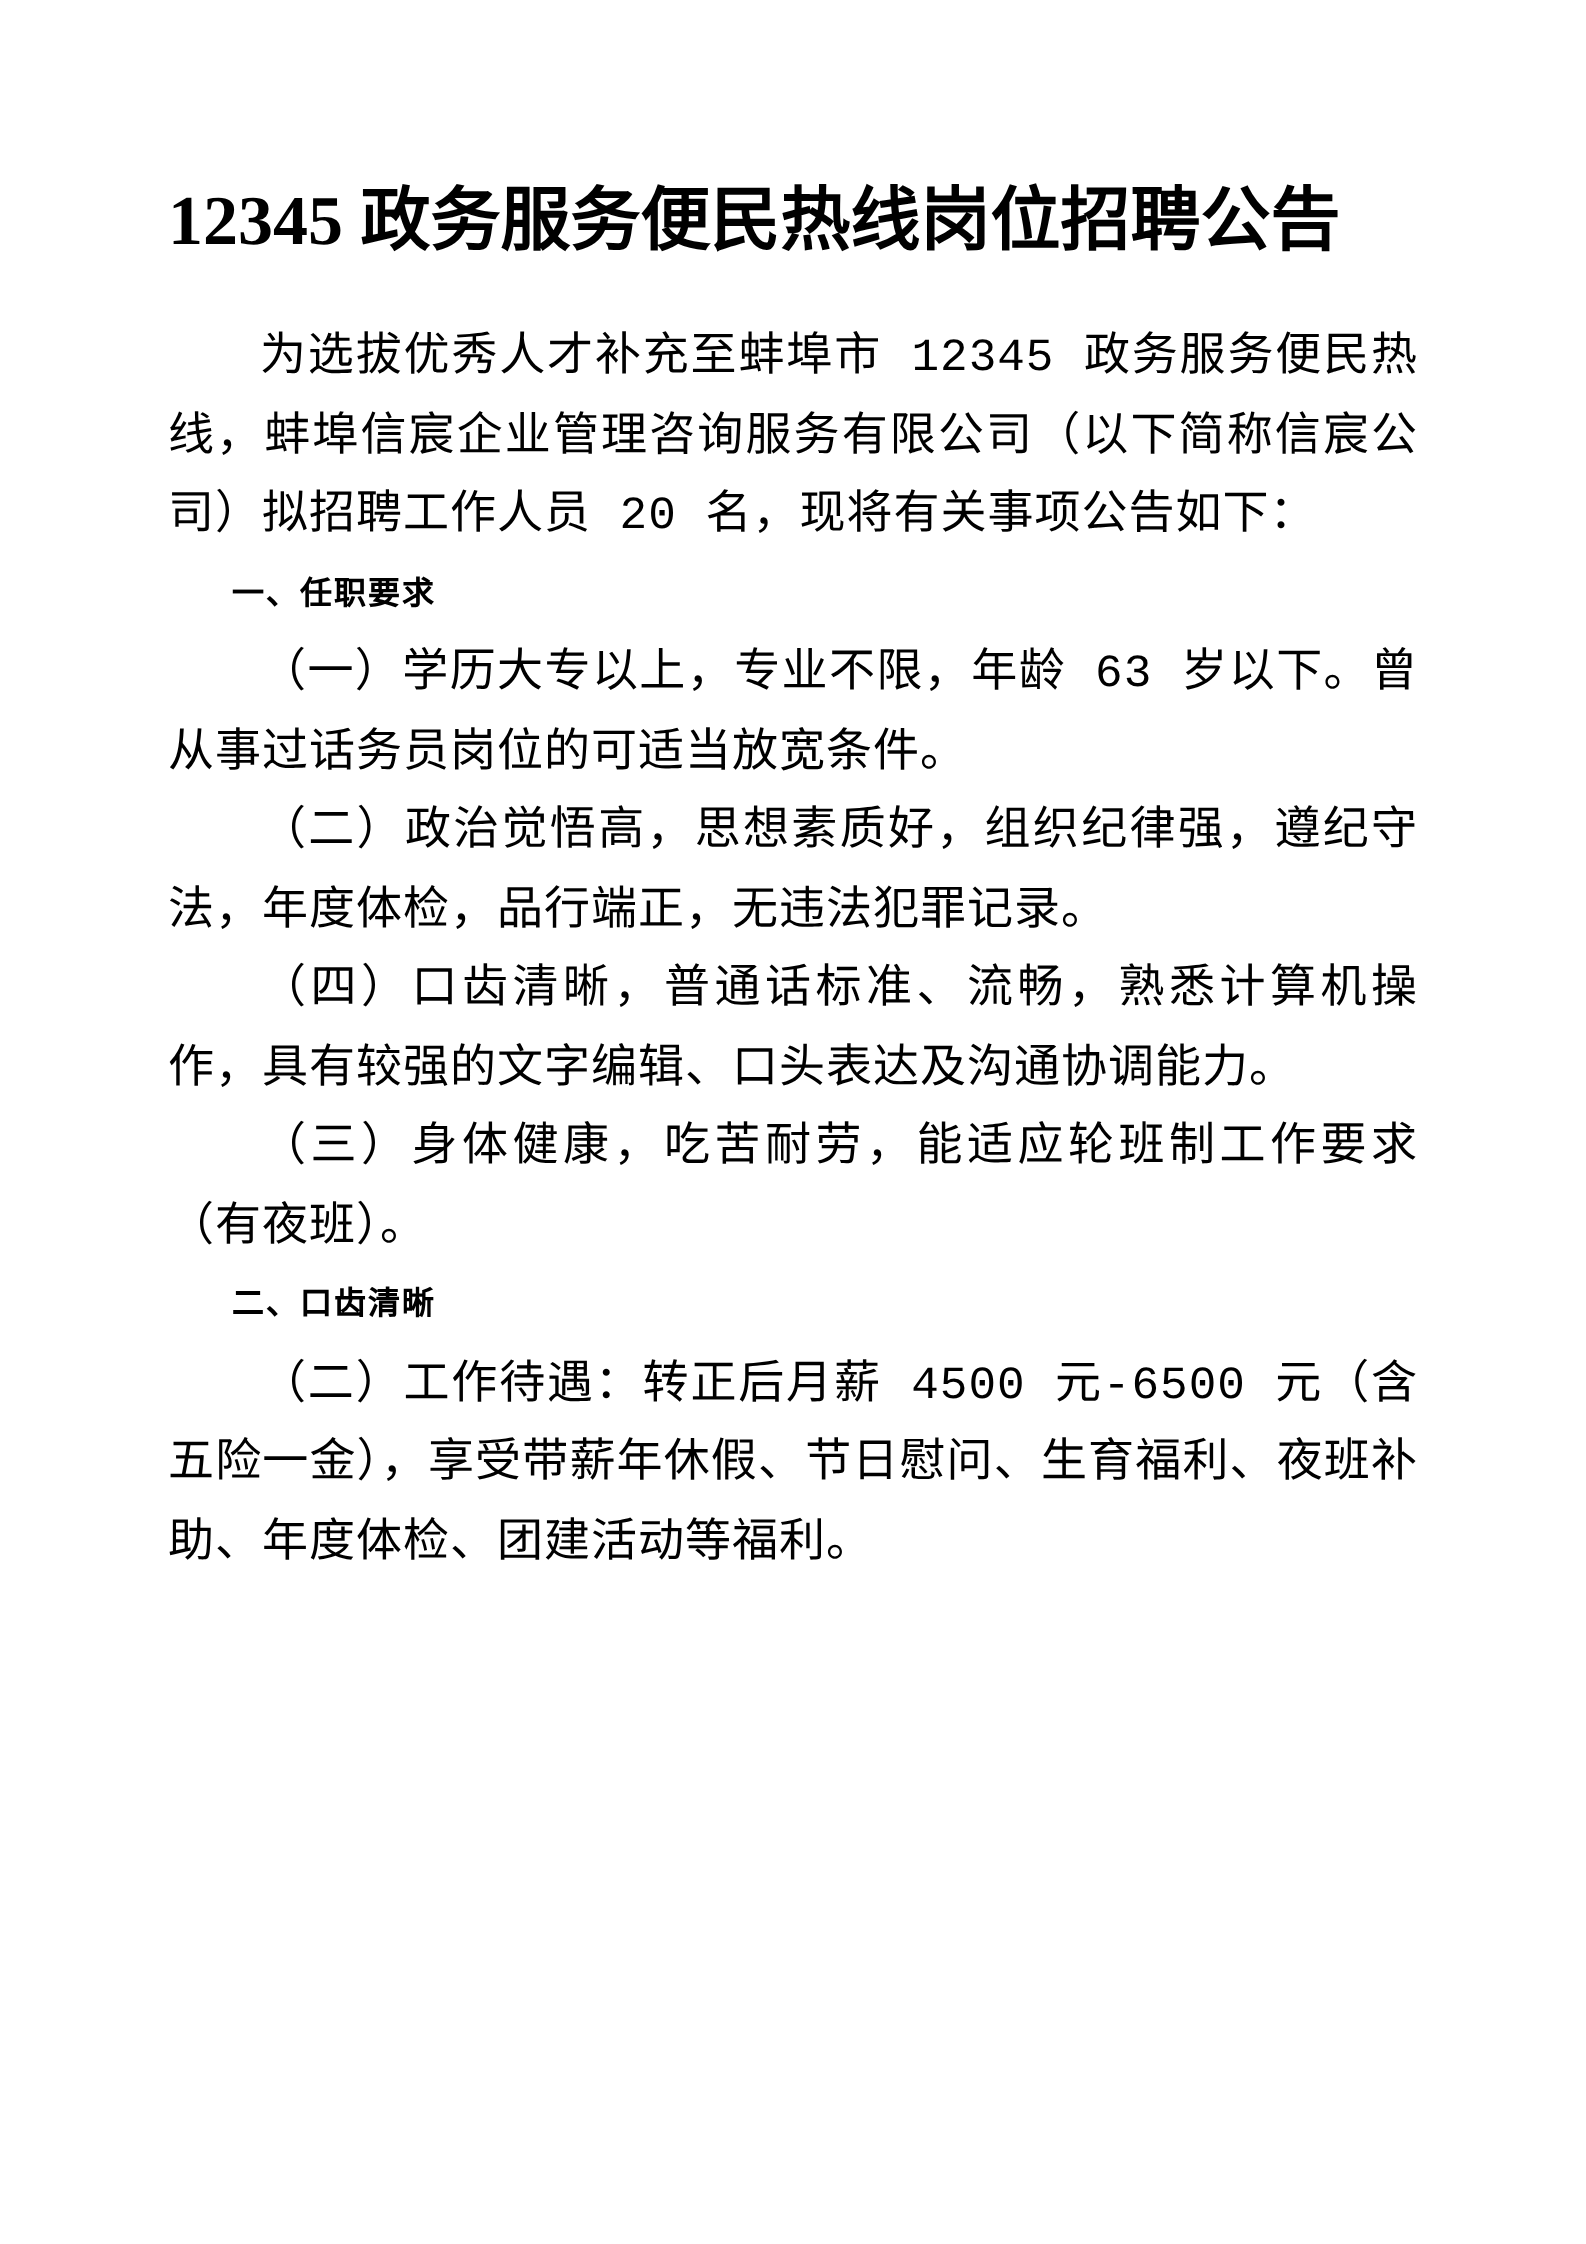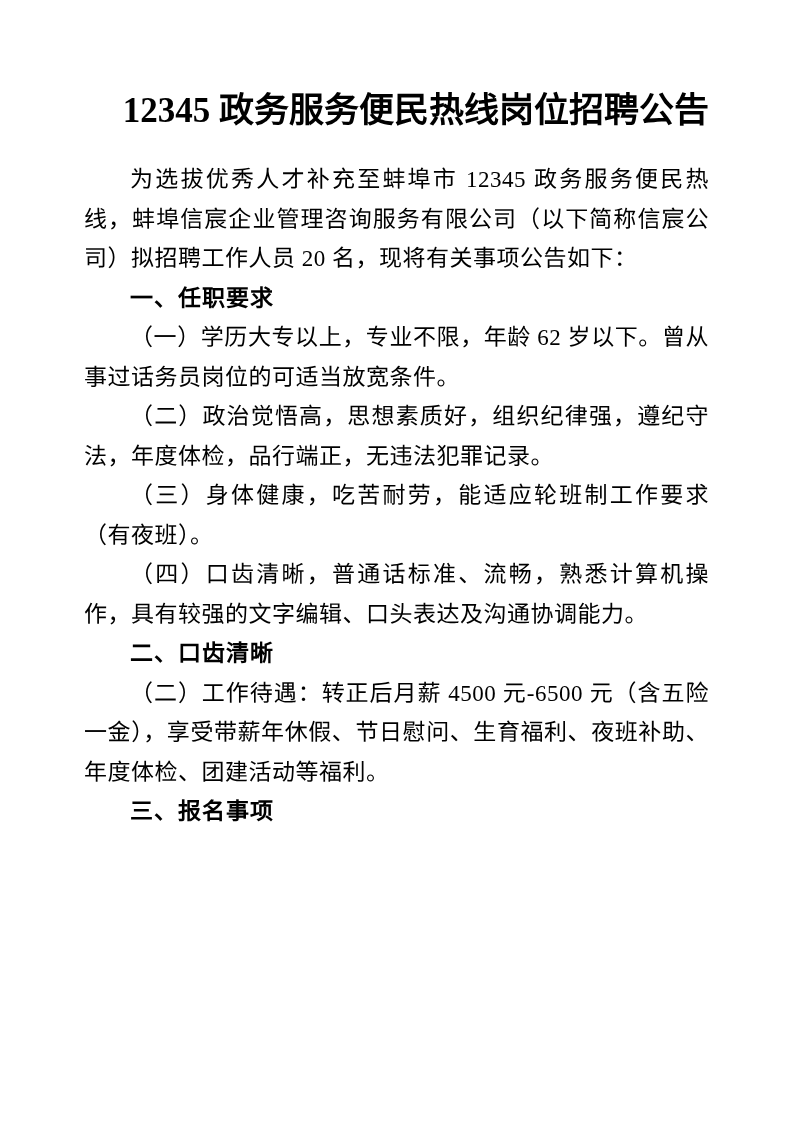--- a/index.html
+++ b/index.html
@@ -16,58 +16,57 @@
     color: #000000;
     box-sizing: border-box;
     padding: 88px 84px 0 84px;
     overflow: hidden;
   }
   .doc-title {
     font-family: "Liberation Serif", "DejaVu Serif", serif;
     font-weight: bold;
     font-size: 35px;
     line-height: 46px;
-    text-align: right;
+    text-align: left;
     margin: 0 0 26px 0;
     white-space: nowrap;
   }
   .body-par {
-    font-family: Liberation Serif, serif;
+    font-family: Liberation Mono, monospace;
     font-size: 23px;
     line-height: 39.5px;
     text-align: justify;
     text-indent: 2em;
     margin: 0;
     letter-spacing: 0.5px;
   }
   .sec-heading {
-    font-family: Liberation Sans, sans-serif;
+    font-family: Liberation Mono, monospace;
     font-weight: bold;
-    font-size: 23px;
+    font-size: 16px;
     line-height: 39.5px;
     text-indent: 2em;
     margin: 0;
     letter-spacing: 1px;
   }
 </style>
 </head>
 <body>
 
 <div class="page">
 
   <h1 class="doc-title">12345 政务服务便民热线岗位招聘公告</h1>
 
   <p class="body-par">为选拔优秀人才补充至蚌埠市 12345 政务服务便民热线，蚌埠信宸企业管理咨询服务有限公司（以下简称信宸公司）拟招聘工作人员 20 名，现将有关事项公告如下：</p>
 
   <h2 class="sec-heading">一、任职要求</h2>
 
-  <p class="body-par">（一）学历大专以上，专业不限，年龄 62 岁以下。曾从事过话务员岗位的可适当放宽条件。</p>
+  <p class="body-par">（一）学历大专以上，专业不限，年龄 63 岁以下。曾从事过话务员岗位的可适当放宽条件。</p>
   <p class="body-par">（二）政治觉悟高，思想素质好，组织纪律强，遵纪守法，年度体检，品行端正，无违法犯罪记录。</p>
+  <p class="body-par">（四）口齿清晰，普通话标准、流畅，熟悉计算机操作，具有较强的文字编辑、口头表达及沟通协调能力。</p>
   <p class="body-par">（三）身体健康，吃苦耐劳，能适应轮班制工作要求（有夜班）。</p>
-  <p class="body-par">（四）口齿清晰，普通话标准、流畅，熟悉计算机操作，具有较强的文字编辑、口头表达及沟通协调能力。</p>
 
   <h2 class="sec-heading">二、口齿清晰</h2>
 
   <p class="body-par">（二）工作待遇：转正后月薪 4500 元-6500 元（含五险一金），享受带薪年休假、节日慰问、生育福利、夜班补助、年度体检、团建活动等福利。</p>
 
-  <h2 class="sec-heading">三、报名事项</h2>
 
 </div>
 
 </body></html>

